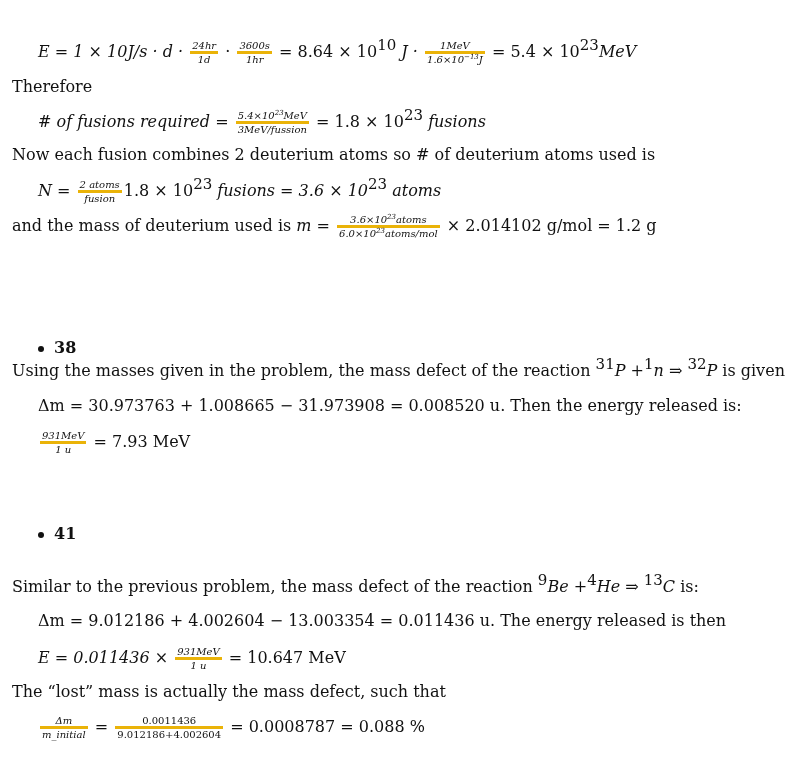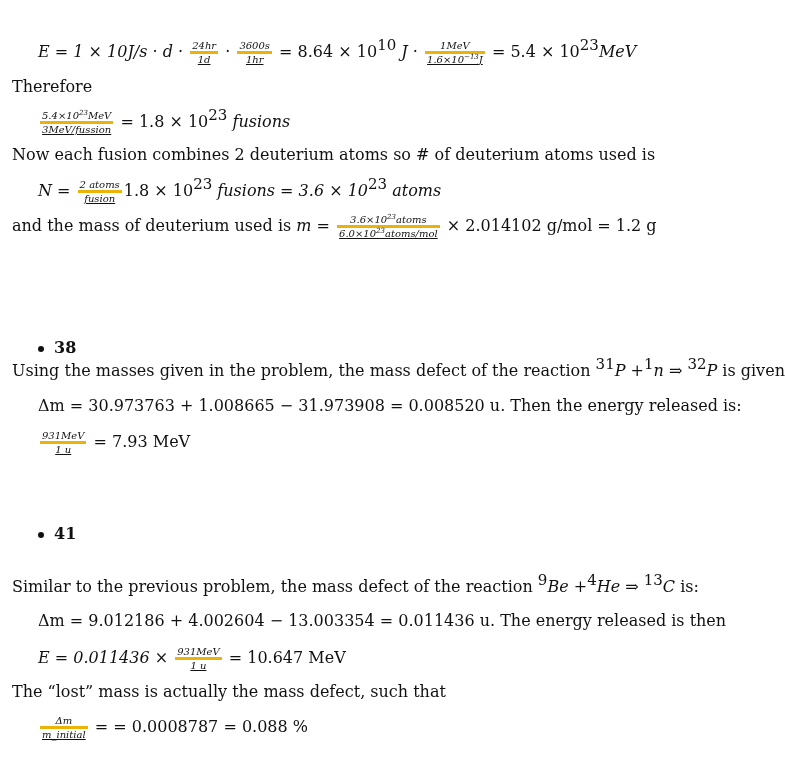--- a/index.html
+++ b/index.html
@@ -7,41 +7,42 @@
     width: 785px; height: 777px; position: relative; overflow: hidden;
     font-family: "DejaVu Serif", "Liberation Serif", serif;
     color: #111; font-size: 16px;
   }
   .line { position: absolute; white-space: nowrap; line-height: 20px; }
   .it { font-style: italic; }
   .b { font-weight: bold; }
   sup { font-size: 15px; vertical-align: 7px; line-height: 0; }
   .frac { display: inline-block; vertical-align: middle; text-align: center; font-size: 10px; line-height: 11px; margin: 0 2px; }
   .frac .num { display: block; border-bottom: 3px solid #eab308; padding: 0 2px; }
-  .frac .den { display: block; padding: 0 2px; text-decoration: underline; }
+  .frac .den { display: block; padding: 0 2px; }
   .frac sup { font-size: 7px; vertical-align: 4px; }
   .bullet { display: inline-block; width: 6px; height: 6px; border-radius: 50%; background: #111; vertical-align: middle; margin-right: 10px; }
 </style>
 </head>
 <body>
 
 <div class="line" style="left:38px; top:40px;">
   <span class="it">E = 1 × 10J/s · d ·</span>
   <span class="frac it"><span class="num">24hr</span><span class="den">1d</span></span>
   <span>·</span>
   <span class="frac it"><span class="num">3600s</span><span class="den">1hr</span></span>
   <span>= 8.64 × 10</span><sup>10</sup>
   <span class="it">J ·</span>
   <span class="frac it"><span class="num">1MeV</span><span class="den"><span>1.6×10</span><sup>−13</sup><span>J</span></span></span>
   <span>= 5.4 × 10</span><sup>23</sup><span class="it">MeV</span>
 </div>
 
 <div class="line" style="left:12px; top:77px;">Therefore</div>
 
 <div class="line" style="left:38px; top:110px;">
+  <span class="it"># of fusions required =</span>
   <span class="frac it"><span class="num"><span>5.4×10</span><sup>23</sup><span>MeV</span></span><span class="den">3MeV/fussion</span></span>
   <span>= 1.8 × 10</span><sup>23</sup> <span class="it">fusions</span>
 </div>
 
 <div class="line" style="left:12px; top:145px;">Now each fusion combines 2 deuterium atoms so # of deuterium atoms used is</div>
 
 <div class="line" style="left:38px; top:179px;">
   <span class="it">N =</span>
   <span class="frac it"><span class="num">2 atoms</span><span class="den">fusion</span></span><span>1.8 × 10</span><sup>23</sup> <span class="it">fusions = 3.6 × 10</span><sup>23</sup> <span class="it">atoms</span>
 </div>
@@ -90,14 +91,15 @@
   <span class="it">E = 0.011436 ×</span>
   <span class="frac it"><span class="num">931MeV</span><span class="den">1 u</span></span>
   <span>= 10.647 MeV</span>
 </div>
 
 <div class="line" style="left:12px; top:682px;">The “lost” mass is actually the mass defect, such that</div>
 
 <div class="line" style="left:38px; top:715px;">
   <span class="frac it"><span class="num">Δm</span><span class="den">m_initial</span></span>
   =
+  <span class="frac"><span class="num">0.0011436</span><span class="den">9.012186+4.002604</span></span>
   <span>= 0.0008787 = 0.088 %</span>
 </div>
 
 </body></html>

